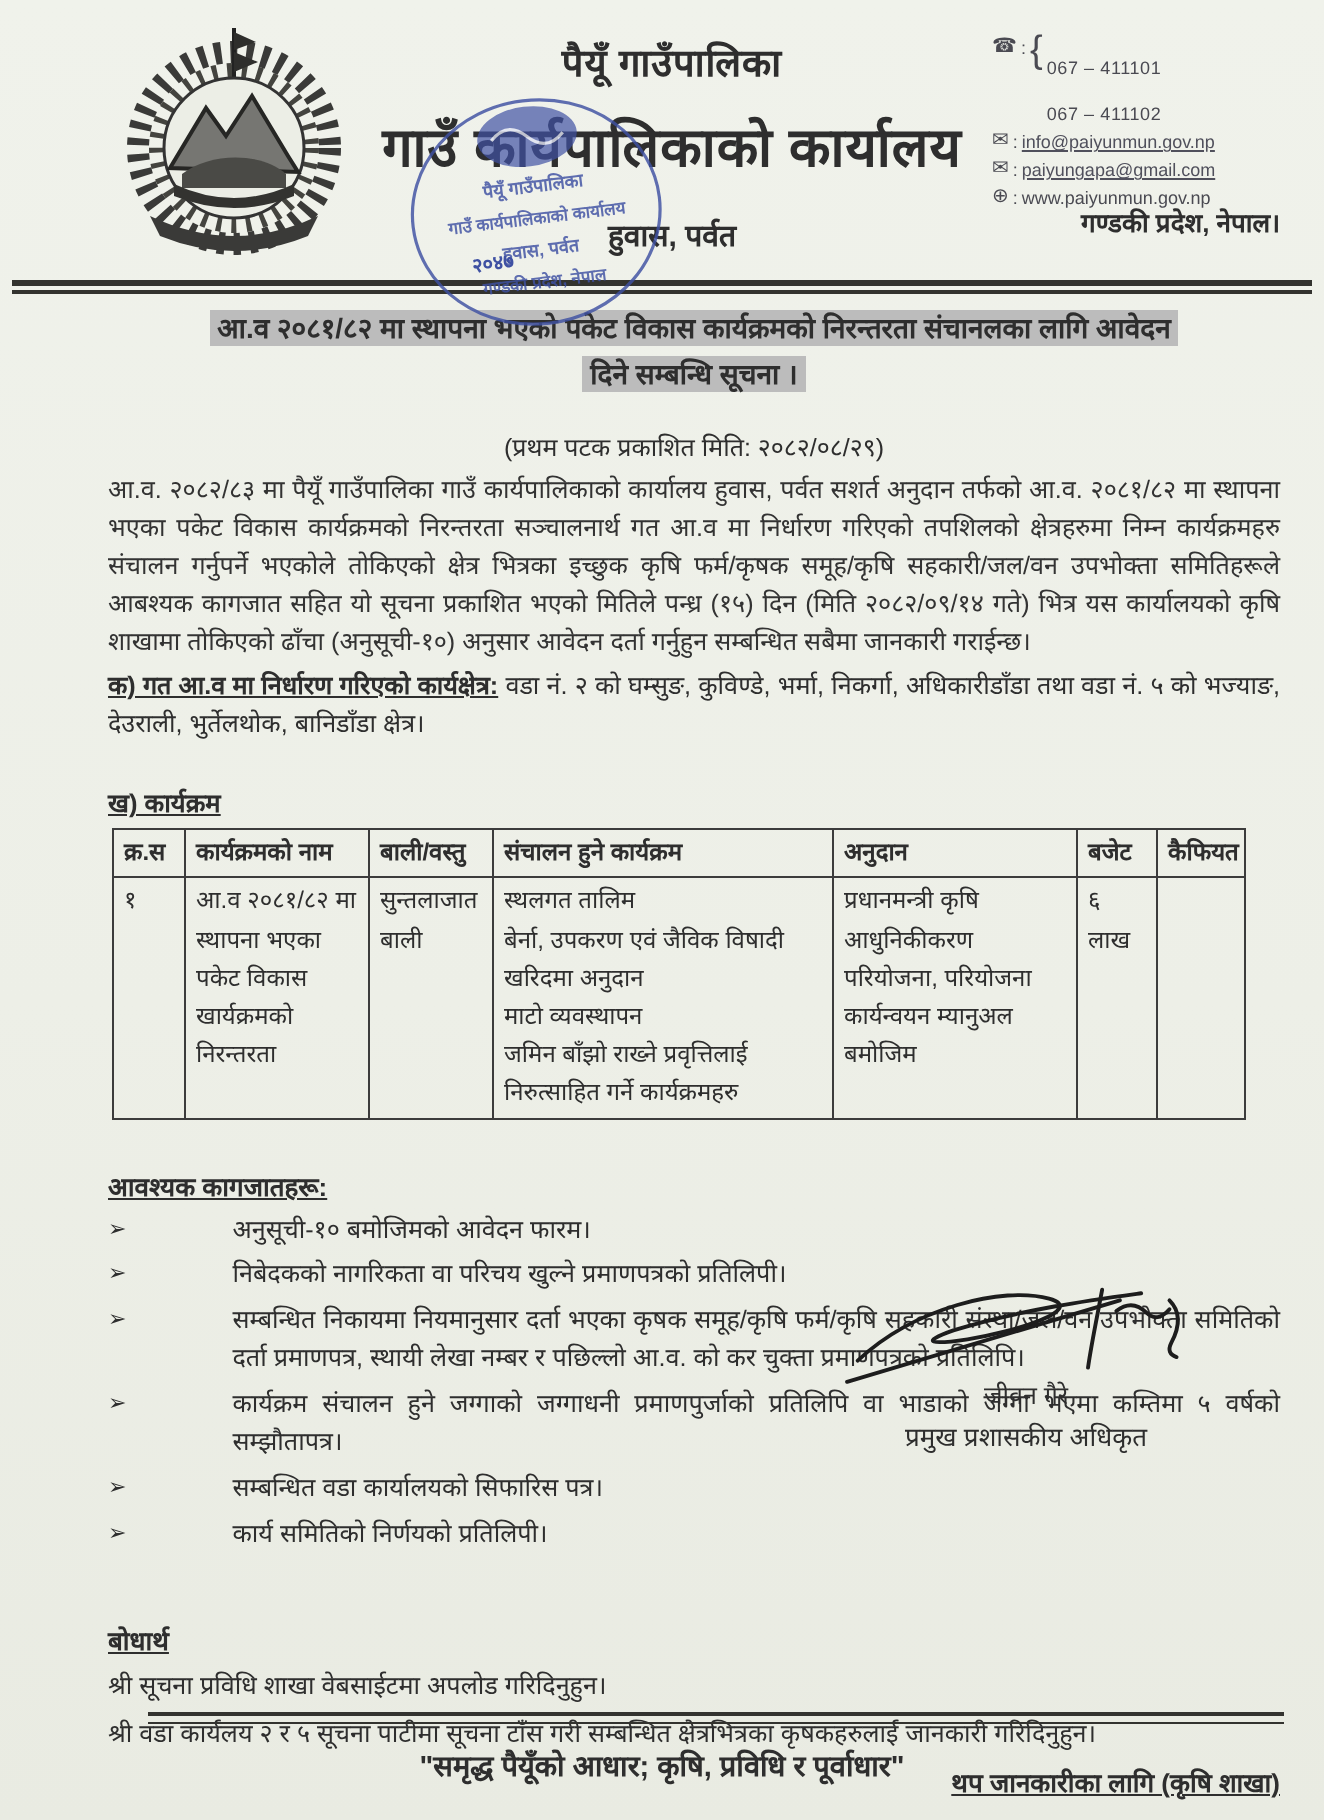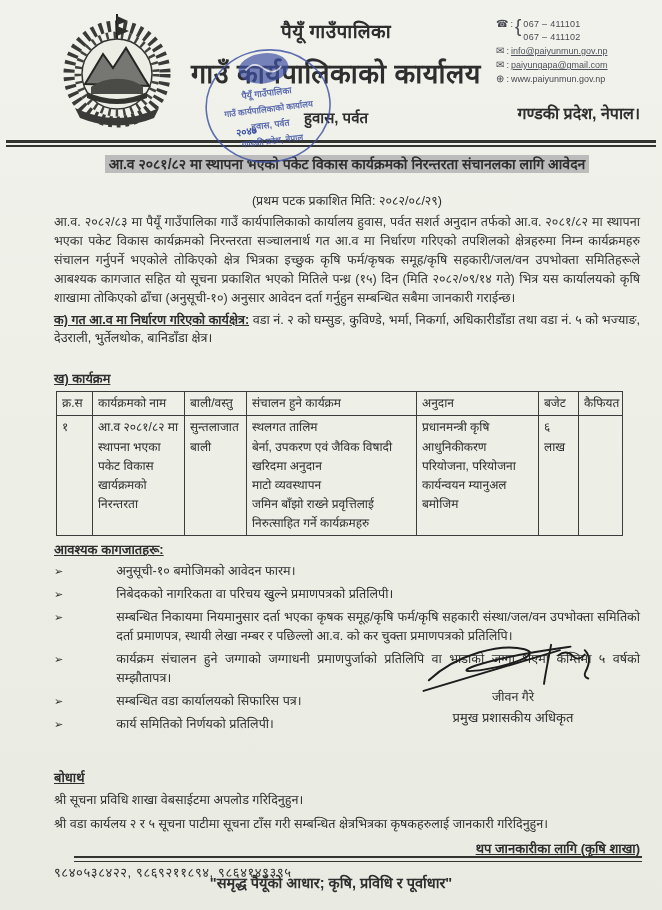--- a/index.html
+++ b/index.html
@@ -17,45 +17,45 @@
   .header { position: relative; height: 140px; }
   .logo { position:absolute; left:46px; top:10px; width:142px; height:120px; }
   .title-block { position:absolute; left:150px; top:18px; width:372px; text-align:center; }
   .muni-name { font-size:19px; font-weight:700; letter-spacing:.5px; }
   .office-name { font-size:27px; font-weight:700; margin-top:10px; letter-spacing:.5px; }
   .location { font-size:15px; font-weight:700; margin-top:16px; }
   .contact { position:absolute; right:8px; top:18px; width:158px; font-size:9px; line-height:1.45; color:#4a4a52; }
   .c-row { display:flex; align-items:flex-start; gap:2px; margin-bottom:1px; }
   .c-icon { font-size:10px; line-height:1.2; }
   .brace { font-size:19px; line-height:1.05; font-weight:400; margin-top:-2px; }
-  .phones div { letter-spacing:.3px; }
+  .phones div { letter-spacing:.3px;margin-top:10px; }
   .link { text-decoration: underline; color:#50505c; }
-  .province { position:absolute; right:22px; top:102px; font-size:16px; font-weight:700; }
+  .province { position:absolute; right:22px; top:102px; font-size:13px; font-weight:700; }
   .stamp { position:absolute; left:200px; top:44px; width:136px; height:122px; opacity:.82; transform:rotate(-7deg); pointer-events:none; }
   .handwritten-note { position:absolute; left:236px; top:124px; color:#3f51a3; font-size:10px; font-weight:600; transform:rotate(-8deg); z-index:5; }
   
   .double-rule { margin:0 6px; border-top:3px solid #33332f; border-bottom:2px solid #33332f; height:7px; }
   .footer-rule { position:absolute; left:74px; right:20px; top:856px; border-top:2.5px solid #33332f; border-bottom:1.5px solid #33332f; height:6px; }
   
   .content { padding: 4px 22px 0 54px; }
   .subject { text-align:center; font-weight:700; font-size:14px; line-height:1.65; margin-top:2px; }
   .subject .hl { background:#bcbcbc; padding:1px 4px; }
   .published { text-align:center; font-weight:400; font-size:12.5px; margin-top:16px; }
   .body-par { font-size:12.6px; line-height:1.5; text-align:justify; margin-top:4px; color:#333; }
   .section-line { font-size:12.6px; line-height:1.5; text-align:justify; margin-top:3px; }
   .lead-underline { font-weight:700; text-decoration:underline; }
   .kha-heading { font-size:12.8px; font-weight:700; text-decoration:underline; margin-top:21px; }
   
   table.program { border-collapse:collapse; margin:4px 0 0 2px; table-layout:fixed; width:566px; }
   table.program th, table.program td { border:1.6px solid #3c3c3c; font-size:12px; padding:2px 5px; vertical-align:top; text-align:left; }
-  table.program th { font-weight:400; height:24px; }
+  table.program th { font-weight:700; height:24px; }
   table.program td { line-height:1.6; height:118px; }
   td.justify { text-align:justify; }
   
-  .docs-title { font-size:13px; font-weight:700; text-decoration:underline; margin-top:4px; }
+  .docs-title { font-size:13px; font-weight:700; text-decoration:underline; margin-top:24px; }
   .doc-item { display:flex; gap:12px; margin-top:4px; font-size:12.6px; line-height:1.5; }
   .doc-item .arrow { font-size:11px; margin-top:1px; }
   .doc-item .txt { text-align:justify; flex:1;margin-left:41px; }
   
   .signature { position:absolute; right:34px; top:636px; width:230px; text-align:center; }
   .sig-svg { width:210px; height:62px; }
   .sig-name { font-size:12.5px; margin-top:-14px; }
   .sig-title { font-size:13px; margin-top:3px; }
   
   .bodhartha-title { font-size:13px; font-weight:700; text-decoration:underline; margin-top:34px; }
@@ -132,20 +132,21 @@
 
     <div class="handwritten-note">२०४७</div>
   </div>
 
   <div class="double-rule"></div>
 
   <div class="content">
 
     <div class="subject">
       <div><span class="hl">आ.व २०८१/८२ मा स्थापना भएको पकेट विकास कार्यक्रमको निरन्तरता संचानलका लागि आवेदन</span></div>
+      <div><span class="hl">दिने सम्बन्धि सूचना ।</span></div>
     </div>
 
     <div class="published">(प्रथम पटक प्रकाशित मिति: २०८२/०८/२९)</div>
 
     <p class="body-par">आ.व. २०८२/८३ मा पैयूँ गाउँपालिका गाउँ कार्यपालिकाको कार्यालय हुवास, पर्वत सशर्त अनुदान तर्फको आ.व. २०८१/८२ मा स्थापना भएका पकेट विकास कार्यक्रमको निरन्तरता सञ्चालनार्थ गत आ.व मा निर्धारण गरिएको तपशिलको क्षेत्रहरुमा निम्न कार्यक्रमहरु संचालन गर्नुपर्ने भएकोले तोकिएको क्षेत्र भित्रका इच्छुक कृषि फर्म/कृषक समूह/कृषि सहकारी/जल/वन उपभोक्ता समितिहरूले आबश्यक कागजात सहित यो सूचना प्रकाशित भएको मितिले पन्ध्र (१५) दिन (मिति २०८२/०९/१४ गते) भित्र यस कार्यालयको कृषि शाखामा तोकिएको ढाँचा (अनुसूची-१०) अनुसार आवेदन दर्ता गर्नुहुन सम्बन्धित सबैमा जानकारी गराईन्छ।</p>
 
     <p class="section-line"><span class="lead-underline">क) गत आ.व मा निर्धारण गरिएको कार्यक्षेत्र:</span><span> वडा नं. २ को घम्सुङ, कुविण्डे, भर्मा, निकर्गा, अधिकारीडाँडा तथा वडा नं. ५ को भज्याङ, देउराली, भुर्तेलथोक, बानिडाँडा क्षेत्र।</span></p>
 
     <div class="kha-heading">ख) कार्यक्रम</div>
 

